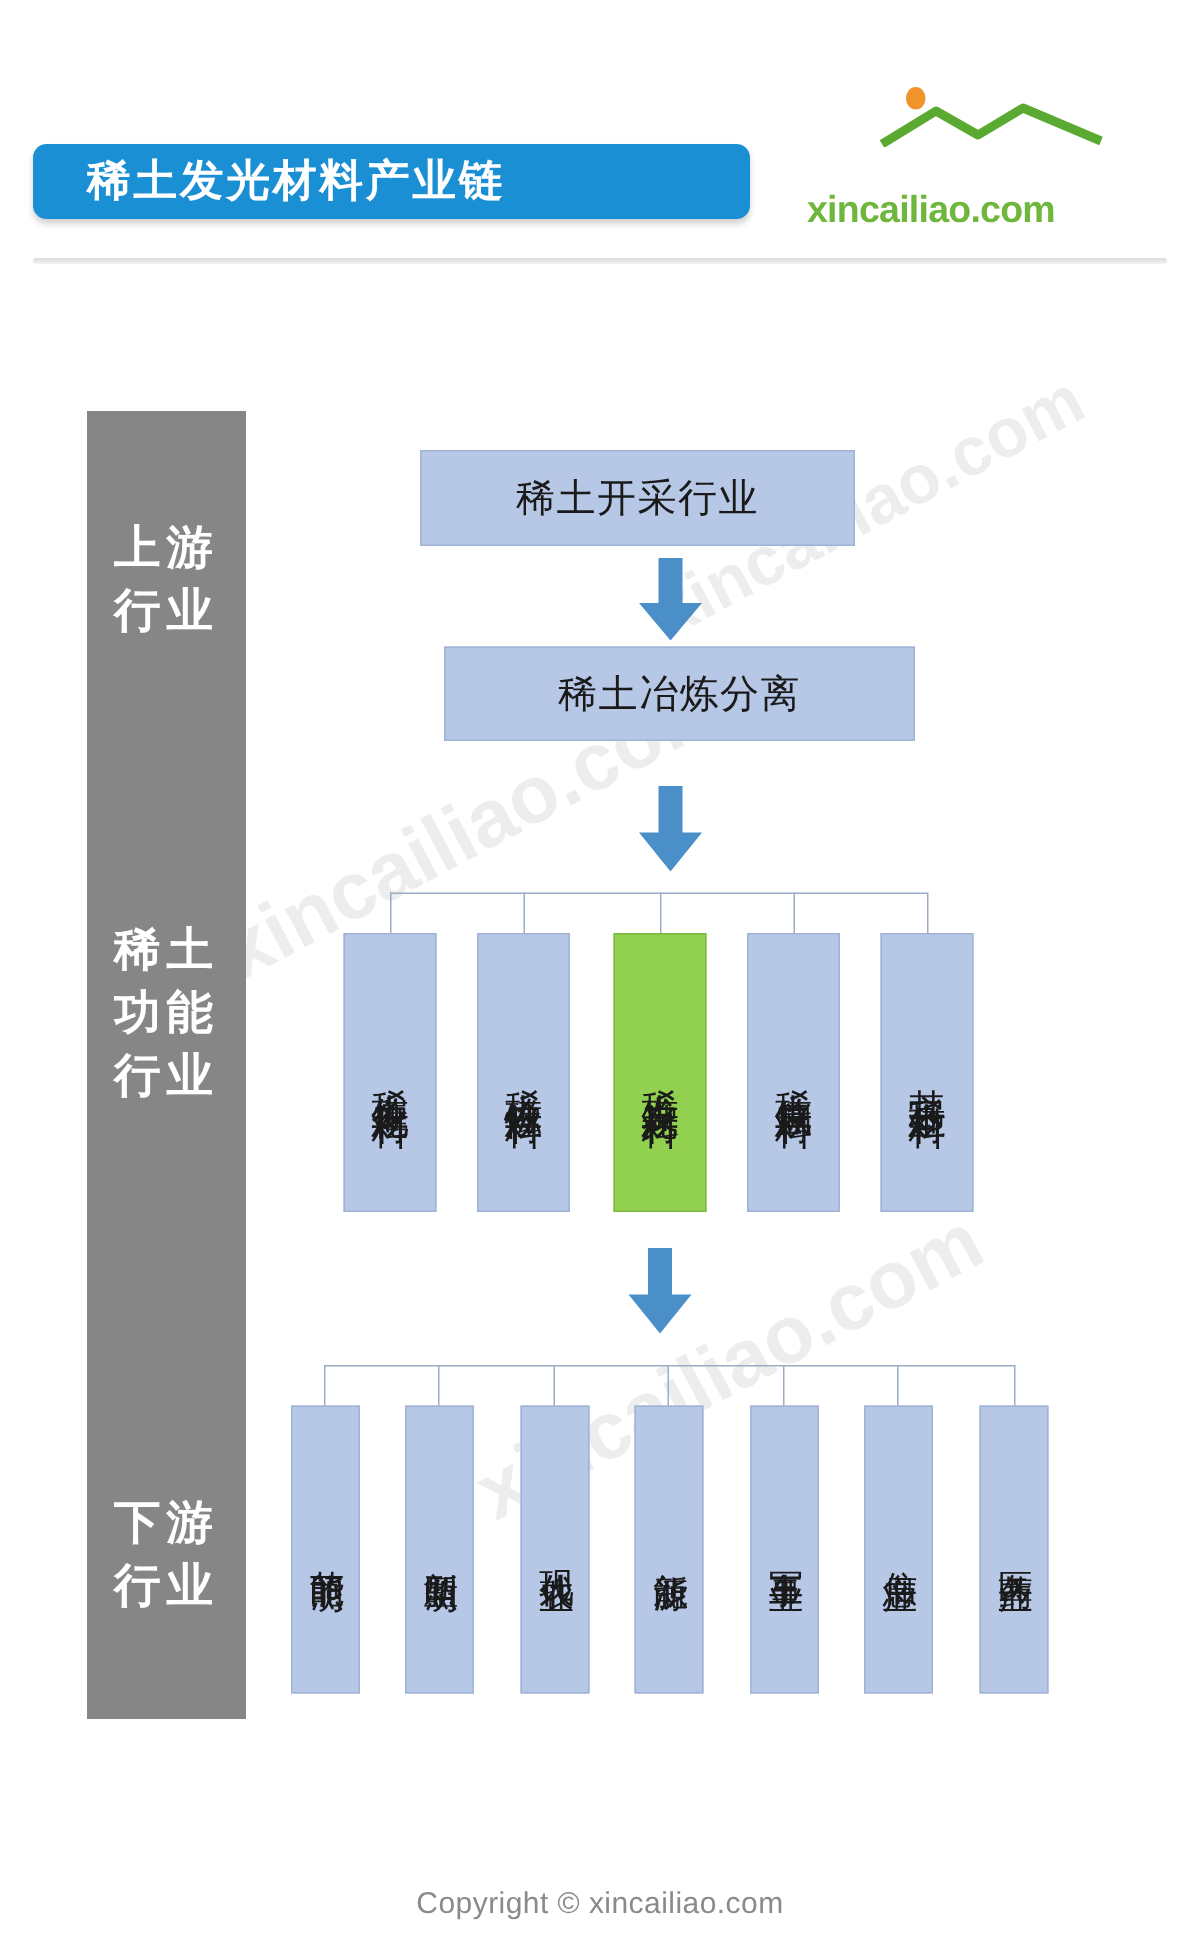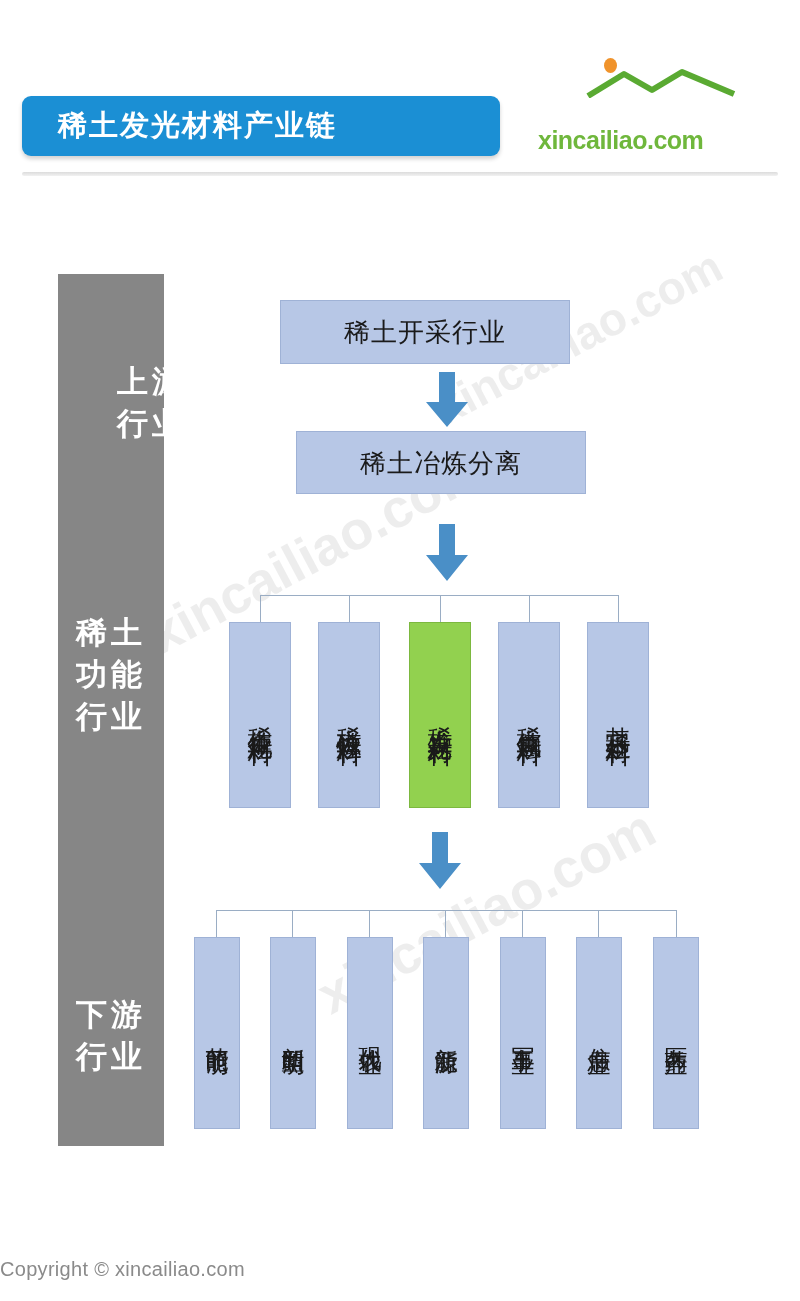--- a/index.html
+++ b/index.html
@@ -10,21 +10,21 @@
     font-family:"Liberation Sans","DejaVu Sans",sans-serif;
     position:relative;
     overflow:hidden;
   }
 
   
   #header{position:absolute;left:0;top:0;width:800px;height:190px;}
 
   #title-banner{
     position:absolute;left:22px;top:96px;
-    width:478px;height:60px;
+    width:478px;height:50px;
     background:#1b8fd4;
     border-radius:9px;
     box-shadow:0 3px 4px rgba(0,0,0,.18);
   }
   #title-banner-text{
     position:absolute;left:36px;top:50%;
     transform:translateY(-50%);
     color:#ffffff;
     font-size:29px;
     font-weight:bold;
@@ -66,21 +66,21 @@
   #stage-bar{
     position:absolute;left:58px;top:274px;
     width:106px;height:872px;
     background:#868686;
   }
   .stage-label{
     position:absolute;left:0;width:106px;
     color:#ffffff;font-weight:bold;font-size:31px;
     line-height:42px;text-align:center;letter-spacing:4px;
   }
-  #stage-label-0{top:87px;margin-left:41px;}
+  #stage-label-0{top:70px;}
   #stage-label-1{top:338px;}
   #stage-label-2{top:720px;}
 
   
   .wm{
     position:absolute;
     color:rgba(150,150,150,.17);
     font-size:54px;font-weight:bold;
     transform:rotate(-28deg);
     white-space:nowrap;
@@ -126,21 +126,21 @@
   
   .arrow{position:absolute;}
 
   
   .conn-h{position:absolute;height:1px;background:#9aadc4;}
   .conn-v{position:absolute;width:1px;background:#9aadc4;}
 
   
   #footer-copyright{
     position:absolute;left:0;top:1258px;width:800px;
-    text-align:left;
+    text-align:center;
     color:#8a8a8a;font-size:20px;
     letter-spacing:.3px;
   }
 </style>
 </head>
 <body>
 
 <div id="header">
 
   <div id="title-banner">
@@ -181,21 +181,21 @@
 </div>
 
 <div class="box" style="left:280px;top:300px;width:290px;height:64px;">
   <div class="box-h-label">稀土开采行业</div>
 </div>
 
 <svg class="arrow" style="left:425px;top:372px;" width="44" height="56" viewBox="0 0 44 56">
   <path d="M14 0 H30 V30 H43 L22 55 L1 30 H14 Z" fill="#4a8fc7"></path>
 </svg>
 
-<div class="box" style="left:296px;top:431px;width:290px;height:63px;">
+<div class="box" style="left:296px;top:431px;width:314px;height:63px;">
   <div class="box-h-label">稀土冶炼分离</div>
 </div>
 
 <svg class="arrow" style="left:425px;top:524px;" width="44" height="58" viewBox="0 0 44 58">
   <path d="M14 0 H30 V31 H43 L22 57 L1 31 H14 Z" fill="#4a8fc7"></path>
 </svg>
 
 <div class="conn-h" style="left:260px;top:595px;width:358px;"></div>
 <div class="conn-v" style="left:260px;top:595px;height:27px;"></div>
 <div class="conn-v" style="left:349px;top:595px;height:27px;"></div>

